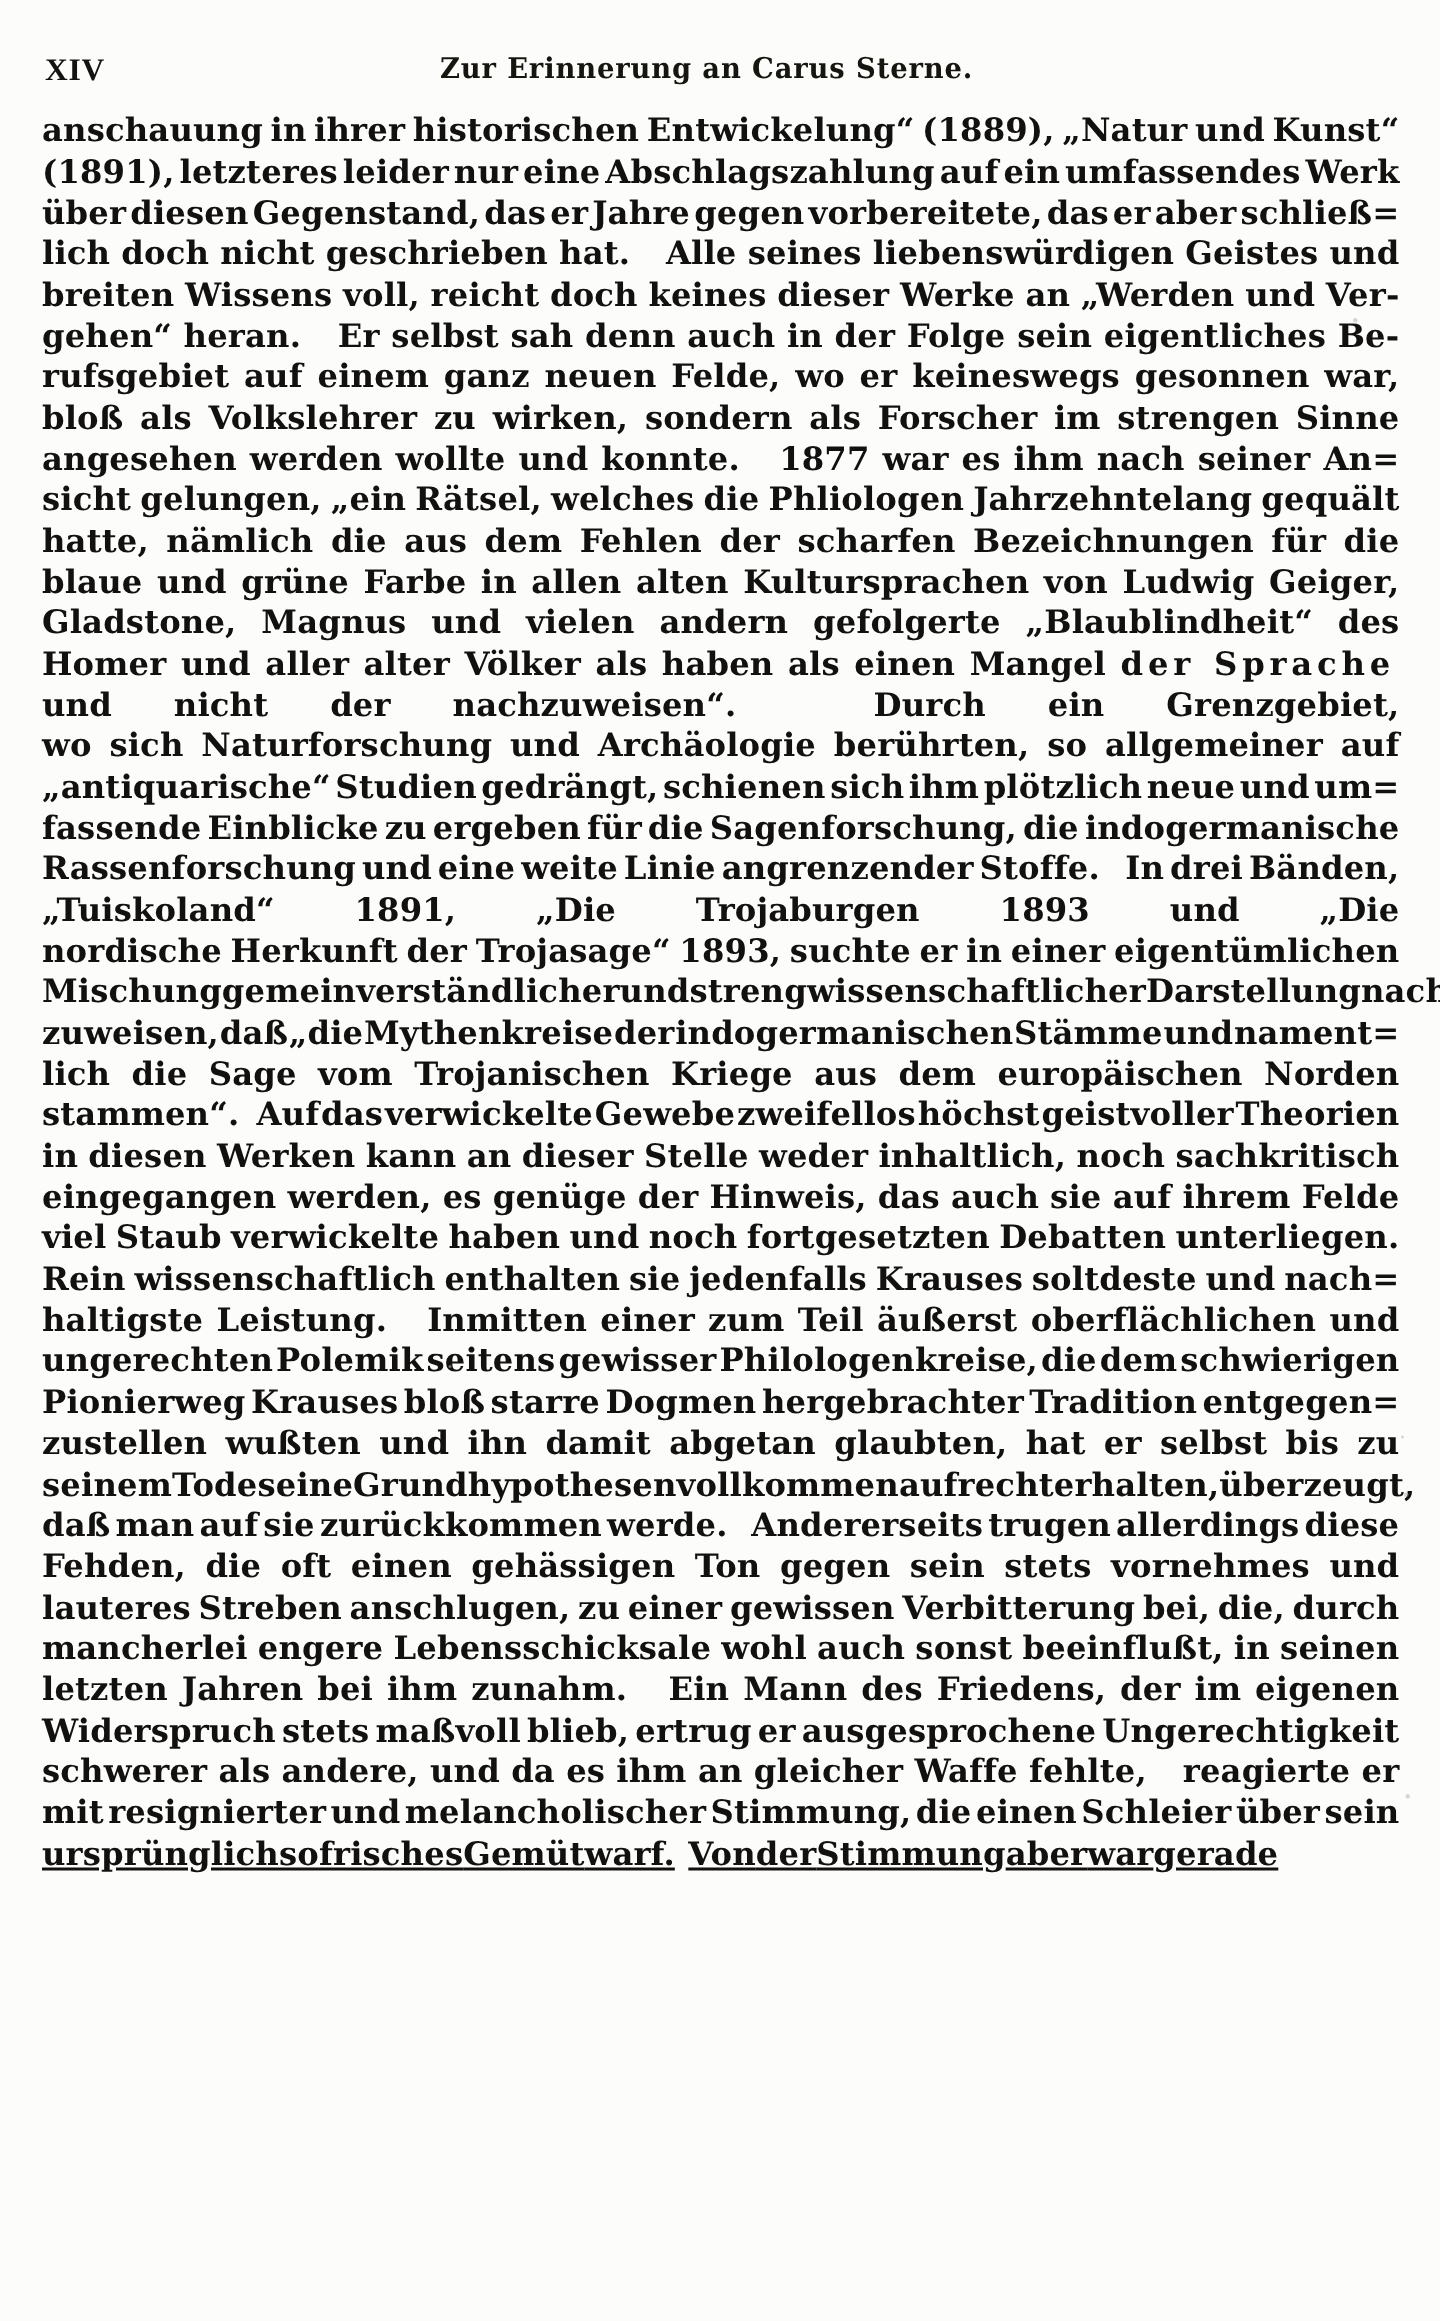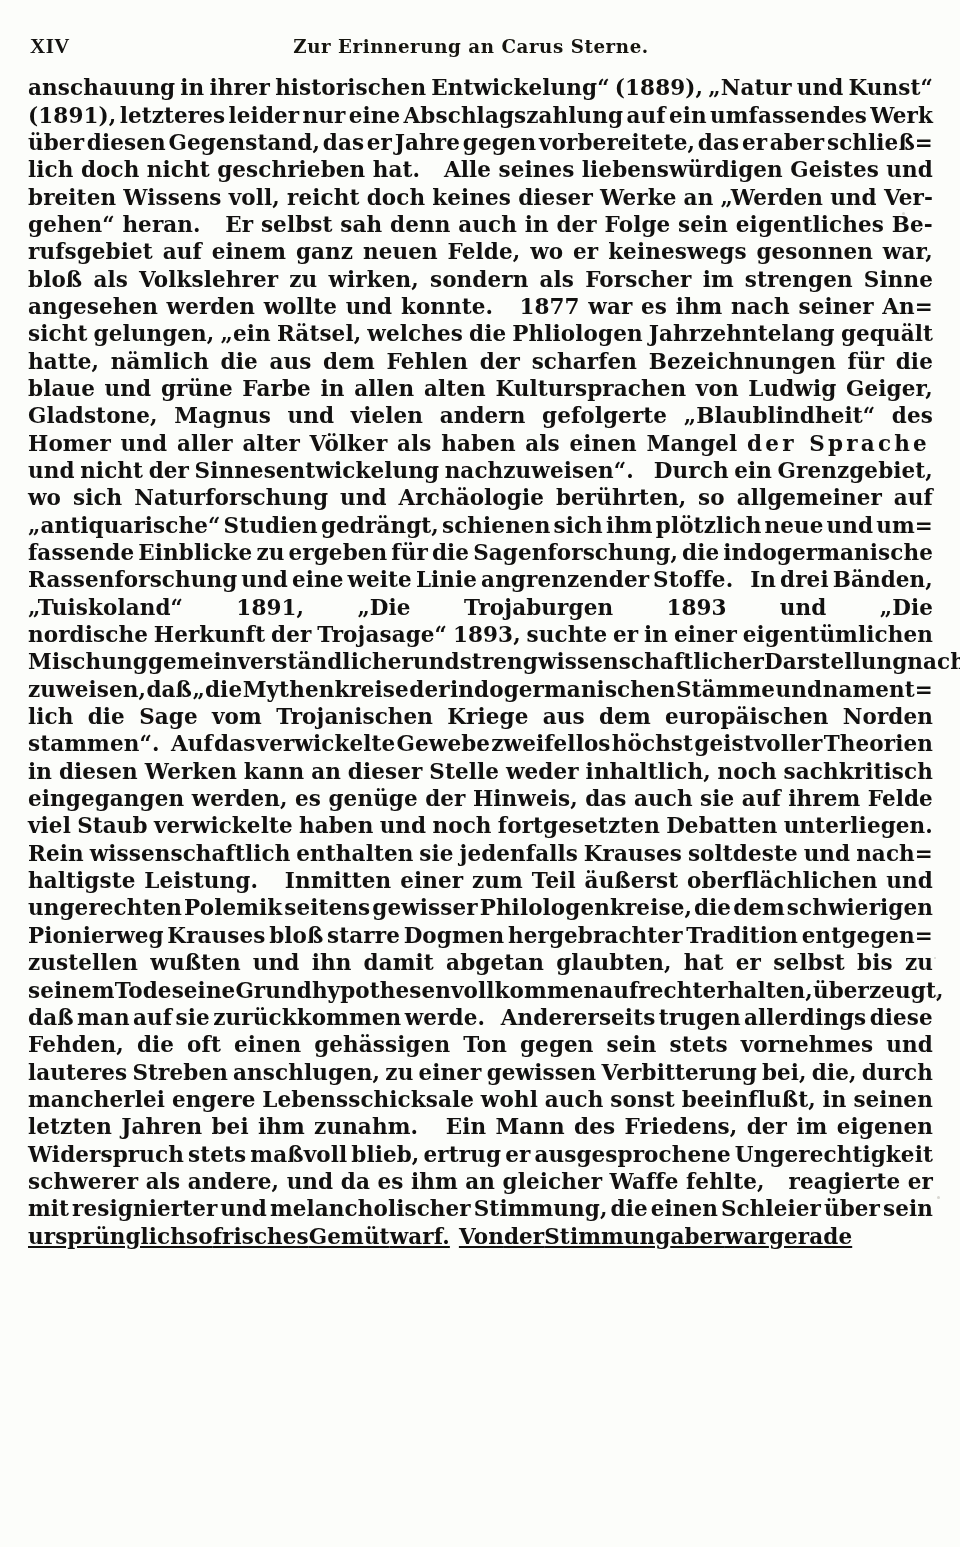--- a/index.html
+++ b/index.html
@@ -118,21 +118,21 @@
       <div class="line just"><span class="w">breiten</span><span class="w">Wissens</span><span class="w">voll,</span><span class="w">reicht</span><span class="w">doch</span><span class="w">keines</span><span class="w">dieser</span><span class="w">Werke</span><span class="w">an</span><span class="w">„Werden</span><span class="w">und</span><span class="w">Ver-</span></div>
       <div class="line just"><span class="w">gehen“</span><span class="w">heran.</span><span class="gap"></span><span class="w">Er</span><span class="w">selbst</span><span class="w">sah</span><span class="w">denn</span><span class="w">auch</span><span class="w">in</span><span class="w">der</span><span class="w">Folge</span><span class="w">sein</span><span class="w">eigentliches</span><span class="w">Be-</span></div>
       <div class="line just"><span class="w">rufsgebiet</span><span class="w">auf</span><span class="w">einem</span><span class="w">ganz</span><span class="w">neuen</span><span class="w">Felde,</span><span class="w">wo</span><span class="w">er</span><span class="w">keineswegs</span><span class="w">gesonnen</span><span class="w">war,</span></div>
       <div class="line just"><span class="w">bloß</span><span class="w">als</span><span class="w">Volkslehrer</span><span class="w">zu</span><span class="w">wirken,</span><span class="w">sondern</span><span class="w">als</span><span class="w">Forscher</span><span class="w">im</span><span class="w">strengen</span><span class="w">Sinne</span></div>
       <div class="line just"><span class="w">angesehen</span><span class="w">werden</span><span class="w">wollte</span><span class="w">und</span><span class="w">konnte.</span><span class="gap"></span><span class="w">1877</span><span class="w">war</span><span class="w">es</span><span class="w">ihm</span><span class="w">nach</span><span class="w">seiner</span><span class="w">An=</span></div>
       <div class="line just"><span class="w">sicht</span><span class="w">gelungen,</span><span class="w">„ein</span><span class="w">Rätsel,</span><span class="w">welches</span><span class="w">die</span><span class="w">Phliologen</span><span class="w">Jahrzehntelang</span><span class="w">gequält</span></div>
       <div class="line just"><span class="w">hatte,</span><span class="w">nämlich</span><span class="w">die</span><span class="w">aus</span><span class="w">dem</span><span class="w">Fehlen</span><span class="w">der</span><span class="w">scharfen</span><span class="w">Bezeichnungen</span><span class="w">für</span><span class="w">die</span></div>
       <div class="line just"><span class="w">blaue</span><span class="w">und</span><span class="w">grüne</span><span class="w">Farbe</span><span class="w">in</span><span class="w">allen</span><span class="w">alten</span><span class="w">Kultursprachen</span><span class="w">von</span><span class="w">Ludwig</span><span class="w">Geiger,</span></div>
       <div class="line just"><span class="w">Gladstone,</span><span class="w">Magnus</span><span class="w">und</span><span class="w">vielen</span><span class="w">andern</span><span class="w">gefolgerte</span><span class="w">„Blaublindheit“</span><span class="w">des</span></div>
       <div class="line just"><span class="w">Homer</span><span class="w">und</span><span class="w">aller</span><span class="w">alter</span><span class="w">Völker</span><span class="w">als</span><span class="w">haben</span><span class="w">als</span><span class="w">einen</span><span class="w">Mangel</span><span class="w sperr">der</span><span class="w sperr">Sprache</span></div>
-      <div class="line just"><span class="w">und</span><span class="w">nicht</span><span class="w">der</span><span class="w">Sinnesentwickelung</span><span class="w">nachzuweisen“.</span><span class="gap"></span><span class="w">Durch</span><span class="w">ein</span><span class="w">Grenzgebiet,</span></div>
+      <div class="line just"><span class="w">und</span><span class="w">nicht</span><span class="w">der</span><span class="w">nachzuweisen“.</span><span class="gap"></span><span class="w">Durch</span><span class="w">ein</span><span class="w">Grenzgebiet,</span></div>
       <div class="line just"><span class="w">wo</span><span class="w">sich</span><span class="w">Naturforschung</span><span class="w">und</span><span class="w">Archäologie</span><span class="w">berührten,</span><span class="w">so</span><span class="w">allgemeiner</span><span class="w">auf</span></div>
       <div class="line just"><span class="w">„antiquarische“</span><span class="w">Studien</span><span class="w">gedrängt,</span><span class="w">schienen</span><span class="w">sich</span><span class="w">ihm</span><span class="w">plötzlich</span><span class="w">neue</span><span class="w">und</span><span class="w">um=</span></div>
       <div class="line just"><span class="w">fassende</span><span class="w">Einblicke</span><span class="w">zu</span><span class="w">ergeben</span><span class="w">für</span><span class="w">die</span><span class="w">Sagenforschung,</span><span class="w">die</span><span class="w">indogermanische</span></div>
       <div class="line just"><span class="w">Rassenforschung</span><span class="w">und</span><span class="w">eine</span><span class="w">weite</span><span class="w">Linie</span><span class="w">angrenzender</span><span class="w">Stoffe.</span><span class="gap"></span><span class="w">In</span><span class="w">drei</span><span class="w">Bänden,</span></div>
       <div class="line just"><span class="w">„Tuiskoland“</span><span class="w">1891,</span><span class="w">„Die</span><span class="w">Trojaburgen</span><span class="w">1893</span><span class="w">und</span><span class="w">„Die</span></div>
       <div class="line just"><span class="w">nordische</span><span class="w">Herkunft</span><span class="w">der</span><span class="w">Trojasage“</span><span class="w">1893,</span><span class="w">suchte</span><span class="w">er</span><span class="w">in</span><span class="w">einer</span><span class="w">eigentümlichen</span></div>
       <div class="line just"><span class="w">Mischung</span><span class="w">gemeinverständlicher</span><span class="w">und</span><span class="w">streng</span><span class="w">wissenschaftlicher</span><span class="w">Darstellung</span><span class="w">nach=</span></div>
       <div class="line just"><span class="w">zuweisen,</span><span class="w">daß</span><span class="w">„die</span><span class="w">Mythenkreise</span><span class="w">der</span><span class="w">indogermanischen</span><span class="w">Stämme</span><span class="w">und</span><span class="w">nament=</span></div>
       <div class="line just"><span class="w">lich</span><span class="w">die</span><span class="w">Sage</span><span class="w">vom</span><span class="w">Trojanischen</span><span class="w">Kriege</span><span class="w">aus</span><span class="w">dem</span><span class="w">europäischen</span><span class="w">Norden</span></div>
       <div class="line just"><span class="w">stammen“.</span><span class="gap"></span><span class="w">Auf</span><span class="w">das</span><span class="w">verwickelte</span><span class="w">Gewebe</span><span class="w">zweifellos</span><span class="w">höchst</span><span class="w">geistvoller</span><span class="w">Theorien</span></div>

